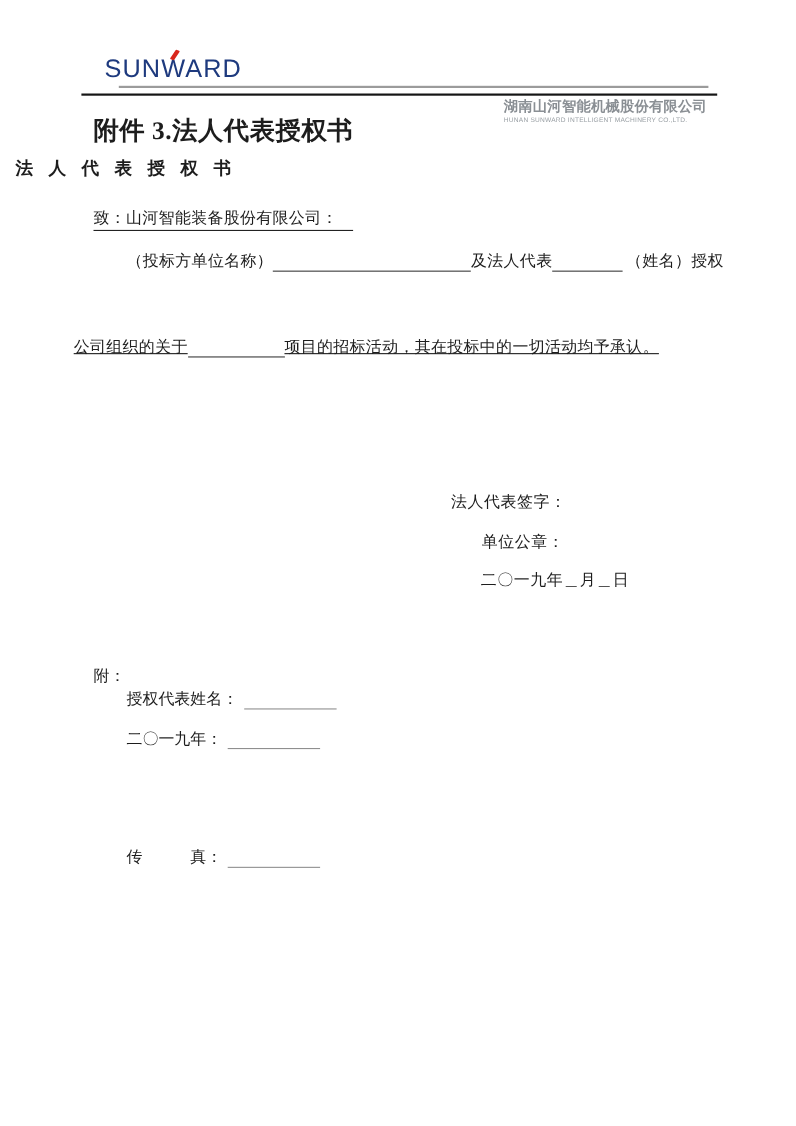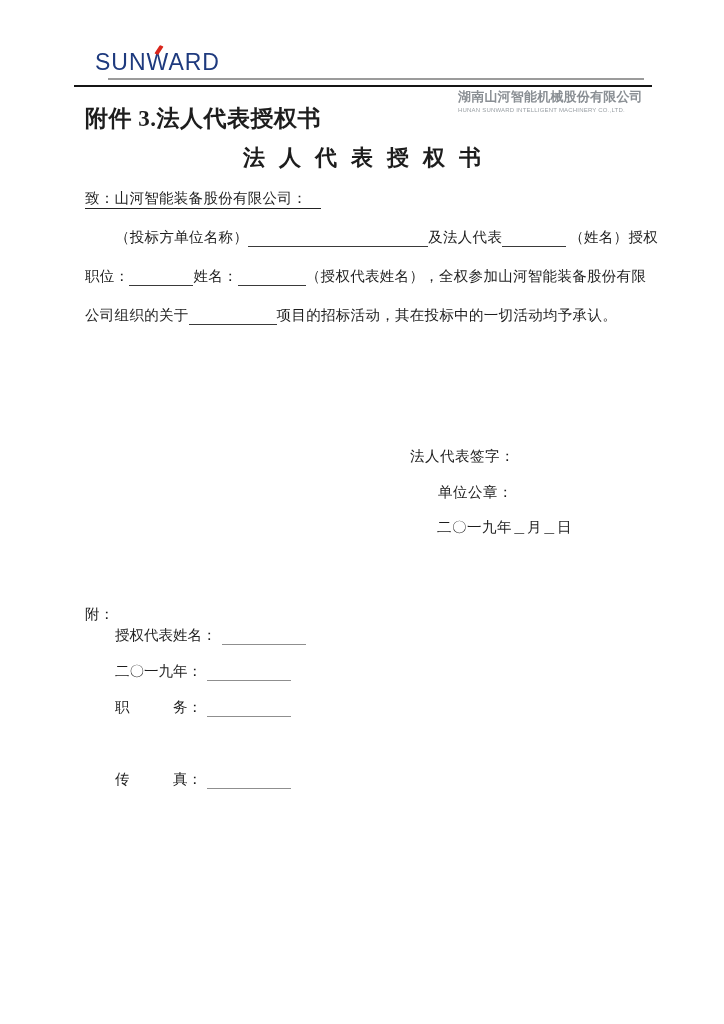--- a/index.html
+++ b/index.html
@@ -36,31 +36,31 @@
   .thin-rule  { position:absolute; left:108px; top:78px; width:536px; height:2px; background:#9b9b9b; }
   .header-rule{ position:absolute; left:74px;  top:85px; width:578px; height:2px; background:#151515; }
 
   
   .attachment-heading {
     position:absolute; left:85px; top:103px;
     font-size:23px; font-weight:bold; letter-spacing:0.5px;
   }
   .doc-title {
     position:absolute; left:0; right:0; top:143px;
-    text-align:center; font-size:22px; font-weight:bold;
+    text-align:left; font-size:16px; font-weight:bold;
     letter-spacing:14px; text-indent:14px;
   }
 
   
   .bodyline { position:absolute; font-size:14.5px; white-space:nowrap; letter-spacing:0.3px; }
   .p-addressee { left:85px; top:189px; }
   .p-addressee .ul-text { border-bottom:1.5px solid #222; padding-right:14px; padding-bottom:2px; }
   .p-line2 { left:115px; top:228px; }
   .p-line3 { left:85px;  top:267px; }
-  .p-line4 { left:85px;  top:306px; }
+  .p-line4 { left:67px;  top:306px;text-decoration:underline; }
   .blank {
     display:inline-block; height:15px; vertical-align:bottom;
     border-bottom:1px solid #3a3a3a;
   }
   .b-l2a { width:180px; } .b-l2b { width:64px; }
   .b-l3a { width:64px; }  .b-l3b { width:68px; }
   .b-l4  { width:88px; }
   .gap-left { margin-left:3px; }
 
   
@@ -105,41 +105,35 @@
   <div class="doc-title">法人代表授权书</div>
 
   <div class="bodyline p-addressee">
     <span class="ul-text">致：山河智能装备股份有限公司：</span>
   </div>
 
   <div class="bodyline p-line2">
     <span>（投标方单位名称）</span><span class="blank b-l2a"></span><span>及法人代表</span><span class="blank b-l2b"></span><span class="gap-left">（姓名）授权</span>
   </div>
 
-  <div class="bodyline p-line3">
-    <span>职位：</span><span class="blank b-l3a"></span><span>姓名：</span><span class="blank b-l3b"></span><span>（授权代表姓名），全权参加山河智能装备股份有限</span>
-  </div>
 
   <div class="bodyline p-line4">
     <span>公司组织的关于</span><span class="blank b-l4"></span><span>项目的招标活动，其在投标中的一切活动均予承认。</span>
   </div>
 
   <div class="sigline sig-sign">法人代表签字：</div>
   <div class="sigline sig-seal">单位公章：</div>
   <div class="sigline sig-date">二〇一九年＿月＿日</div>
 
   <div class="appendix-heading">附：</div>
 
   <div class="app-row row-0">
     <span>授权代表姓名：</span><span class="blank-gray"></span>
   </div>
   <div class="app-row row-1">
     <span>二〇一九年：</span><span class="blank-gray"></span>
   </div>
-  <div class="app-row row-2">
-    <span>职　　　务：</span><span class="blank-gray"></span>
-  </div>
   <div class="app-row row-4">
     <span>传　　　真：</span><span class="blank-gray"></span>
   </div>
 
 
 </div>
 
 </body></html>

